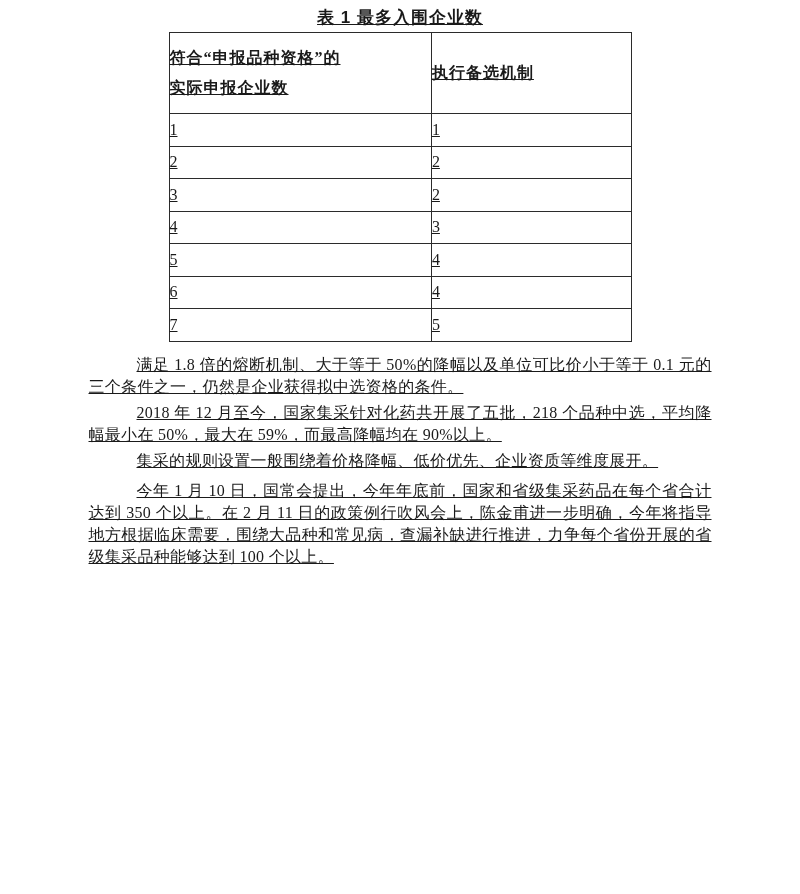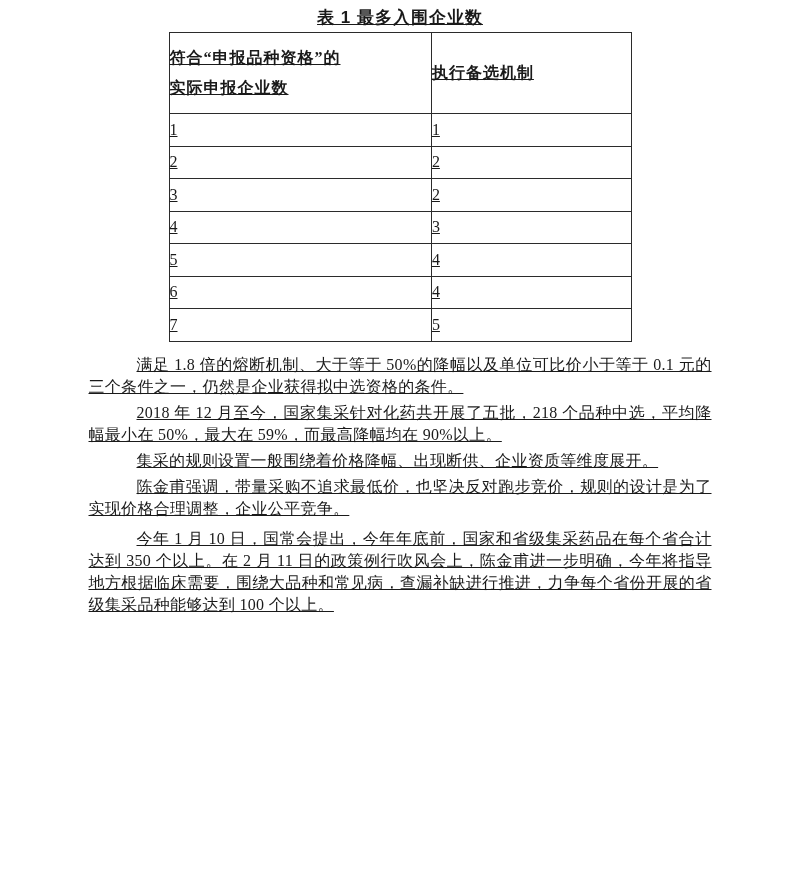--- a/index.html
+++ b/index.html
@@ -122,18 +122,17 @@
         <tr>
           <td>7</td>
           <td>5</td>
         </tr>
       </tbody>
   </table>
 
   <div class="body-text">
       <p>满足 1.8 倍的熔断机制、大于等于 50%的降幅以及单位可比价小于等于 0.1 元的三个条件之一，仍然是企业获得拟中选资格的条件。</p>
       <p>2018 年 12 月至今，国家集采针对化药共开展了五批，218 个品种中选，平均降幅最小在 50%，最大在 59%，而最高降幅均在 90%以上。</p>
-      <p>集采的规则设置一般围绕着价格降幅、出现断供、企业资质等维度展开。</p>
-      <p>陈金甫强调，带量采购不追求最低价，也坚决反对跑步竞价，规则的设计是为了实现价格合理调整，企业公平竞争。</p>
+      <p>集采的规则设置一般围绕着价格降幅、低价优先、企业资质等维度展开。</p>
       <p class="spaced">今年 1 月 10 日，国常会提出，今年年底前，国家和省级集采药品在每个省合计达到 350 个以上。在 2 月 11 日的政策例行吹风会上，陈金甫进一步明确，今年将指导地方根据临床需要，围绕大品种和常见病，查漏补缺进行推进，力争每个省份开展的省级集采品种能够达到 100 个以上。</p>
     </div>
 
 </div>
 
 </body></html>

